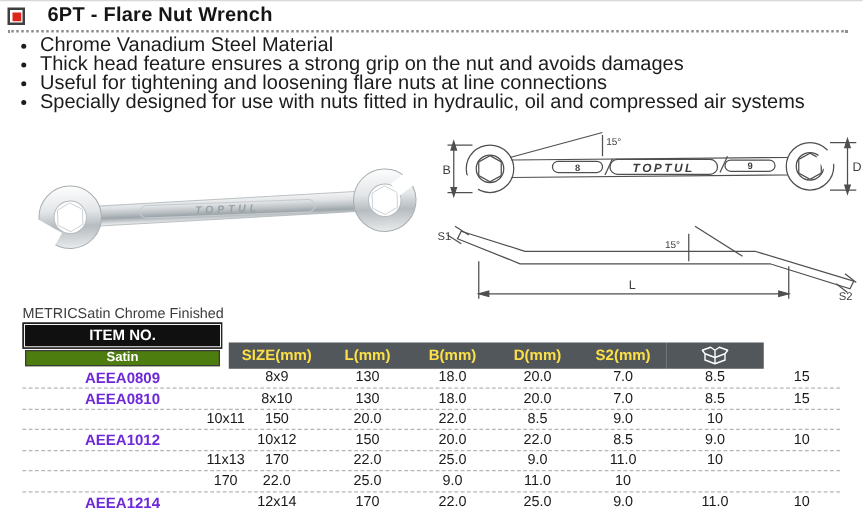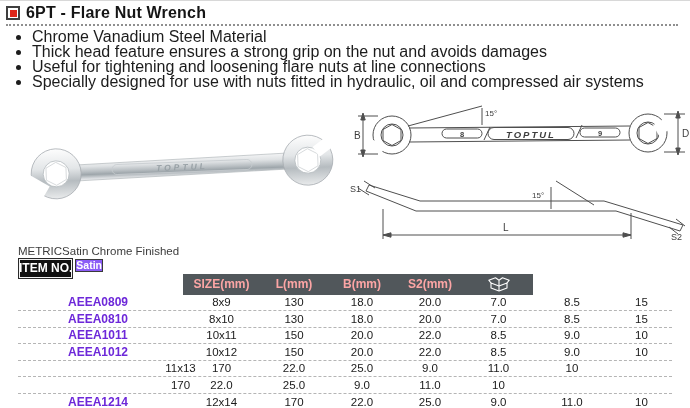--- a/index.html
+++ b/index.html
@@ -6,21 +6,21 @@
   html,body { margin:0; padding:0; }
   body {
     width:690px; height:408px;
     background:#ffffff;
     font-family:"Liberation Sans", sans-serif;
     overflow:hidden;
     border-top:1px solid #d8d8d8;
   }
   
   .title-row {
-    display:flex; align-items:center; gap:6px;
+    display:flex; align-items:center; gap:18px;
     margin:3px 12px 0 6px;
     border-bottom:2px dotted #8f8f8f;
     padding-bottom:2px;
   }
   .title-icon {
     width:14px; height:14px; flex:0 0 14px;
     border:2px solid #3f3f3f; background:#fff;
     display:flex; align-items:center; justify-content:center;
   }
   .title-icon .core { width:7px; height:7px; background:#dd2619; }
@@ -43,32 +43,32 @@
   .meta-row {
     display:flex; justify-content:flex-start; align-items:flex-end;
     padding:0 18px; height:14px; margin-bottom:1px;
     font-size:11.5px; color:#3c3c3c;
   }
   
   .tbl { margin-left:18px; width:654px; border-bottom:2px solid #3e4144; }
   .grid { display:grid; grid-template-columns:160px 5px 77px 68px 68px 68px 69px 78px 61px; }
   .thead { height:37px; }
   .thead .h-col {
-    background:#51575b; color:#fca5a5; font-weight:bold; font-size:12px;
+    background:#51575b; color:#fde047; font-weight:bold; font-size:12px;
     display:flex; align-items:center; justify-content:center;margin-top:16px;
   }
   .h-gap { background:#fff; }
-  .h-item { display:flex; flex-direction:row; }
+  .h-item { display:flex; flex-direction:column; }
   .h-itemno {
     background:#101010; color:#fff; font-weight:bold; font-size:12px;
     text-align:center; height:21px; line-height:19px;
     border:1px solid #2a2a2a; box-shadow:inset 0 0 0 1px #f2f2f2;
   }
   .h-satin {
-    background:#8b5cf6; color:#fff; font-weight:bold; font-size:10.5px;
+    background:#4d7c0f; color:#fff; font-weight:bold; font-size:10.5px;
     text-align:center; height:13px; line-height:11px;
     margin:1px 2px 0 2px; border:1px solid #3a3a3a;
   }
   .row { height:16.5px; border-bottom:1px dashed #b5b5b5; }
   .row:last-child { border-bottom:none; }
   .row > div {
     display:flex; align-items:center; justify-content:center;
     font-size:11.5px; color:#1a1a1a;
   }
   .row .c-item { font-weight:bold; font-size:12px; color:#6d28d9; }
@@ -194,20 +194,21 @@
   <div class="tbl">
     <div class="grid thead">
       <div class="h-item">
         <div class="h-itemno">ITEM NO.</div>
         <div class="h-satin">Satin</div>
       </div>
       <div class="h-gap"></div>
       <div class="h-col">SIZE(mm)</div>
       <div class="h-col">L(mm)</div>
       <div class="h-col">B(mm)</div>
+      <div class="h-col">D(mm)</div>
       <div class="h-col">S2(mm)</div>
       <div class="h-col">
         <svg width="22" height="17" viewBox="0 0 22 17">
           <g stroke="#ffffff" stroke-width="1.1" fill="none" stroke-linejoin="round">
             <path d="M3,7 L11,10 L19,7 L19,12 L11,15 L3,12 Z"></path>
             <path d="M11,10 L11,15"></path>
             <path d="M3,7 L0.8,4.2 L7.5,1.8 L11,4.2"></path>
             <path d="M19,7 L21.2,4.2 L14.5,1.8 L11,4.2"></path>
             <path d="M11,4.2 L11,10"></path>
           </g>
@@ -231,21 +232,20 @@
           <div></div>
           <div>8x10</div>
           <div>130</div>
           <div>18.0</div>
           <div>20.0</div>
           <div>7.0</div>
           <div>8.5</div>
           <div>15</div>
         </div>
         <div class="grid row">
-          <div class="c-item">AEEA1011</div>
           <div></div>
           <div>10x11</div>
           <div>150</div>
           <div>20.0</div>
           <div>22.0</div>
           <div>8.5</div>
           <div>9.0</div>
           <div>10</div>
         </div>
         <div class="grid row">

